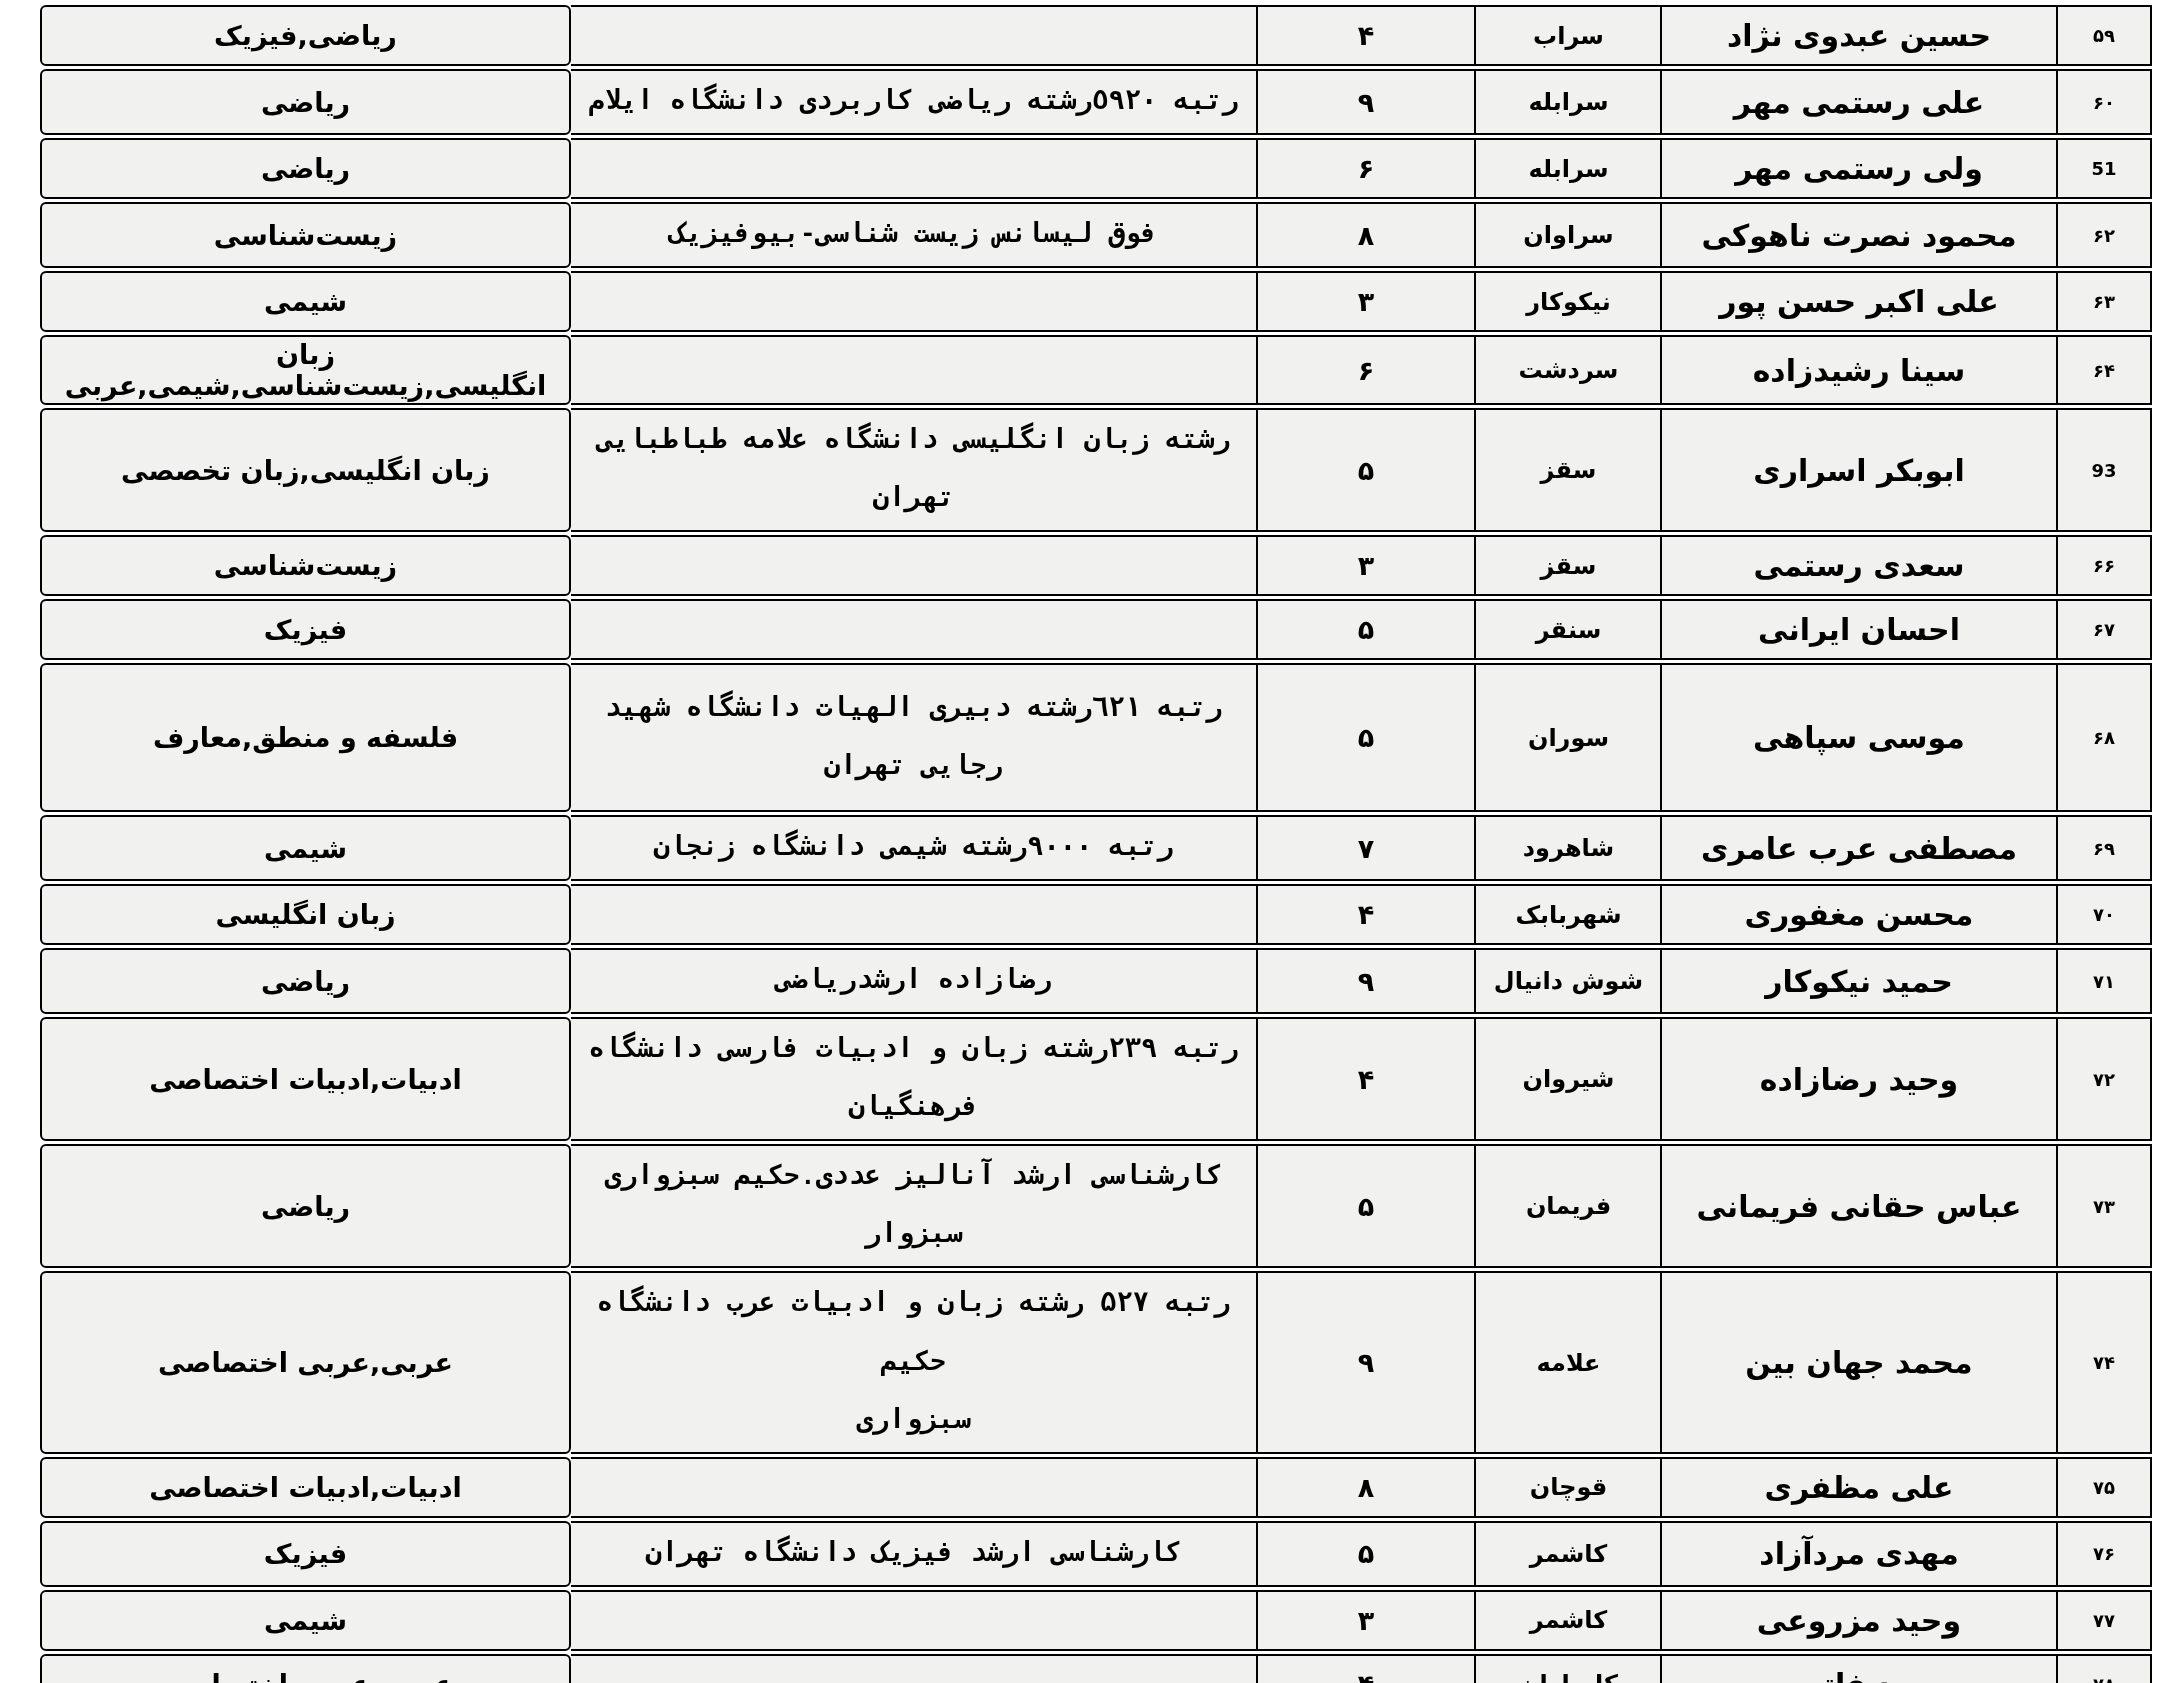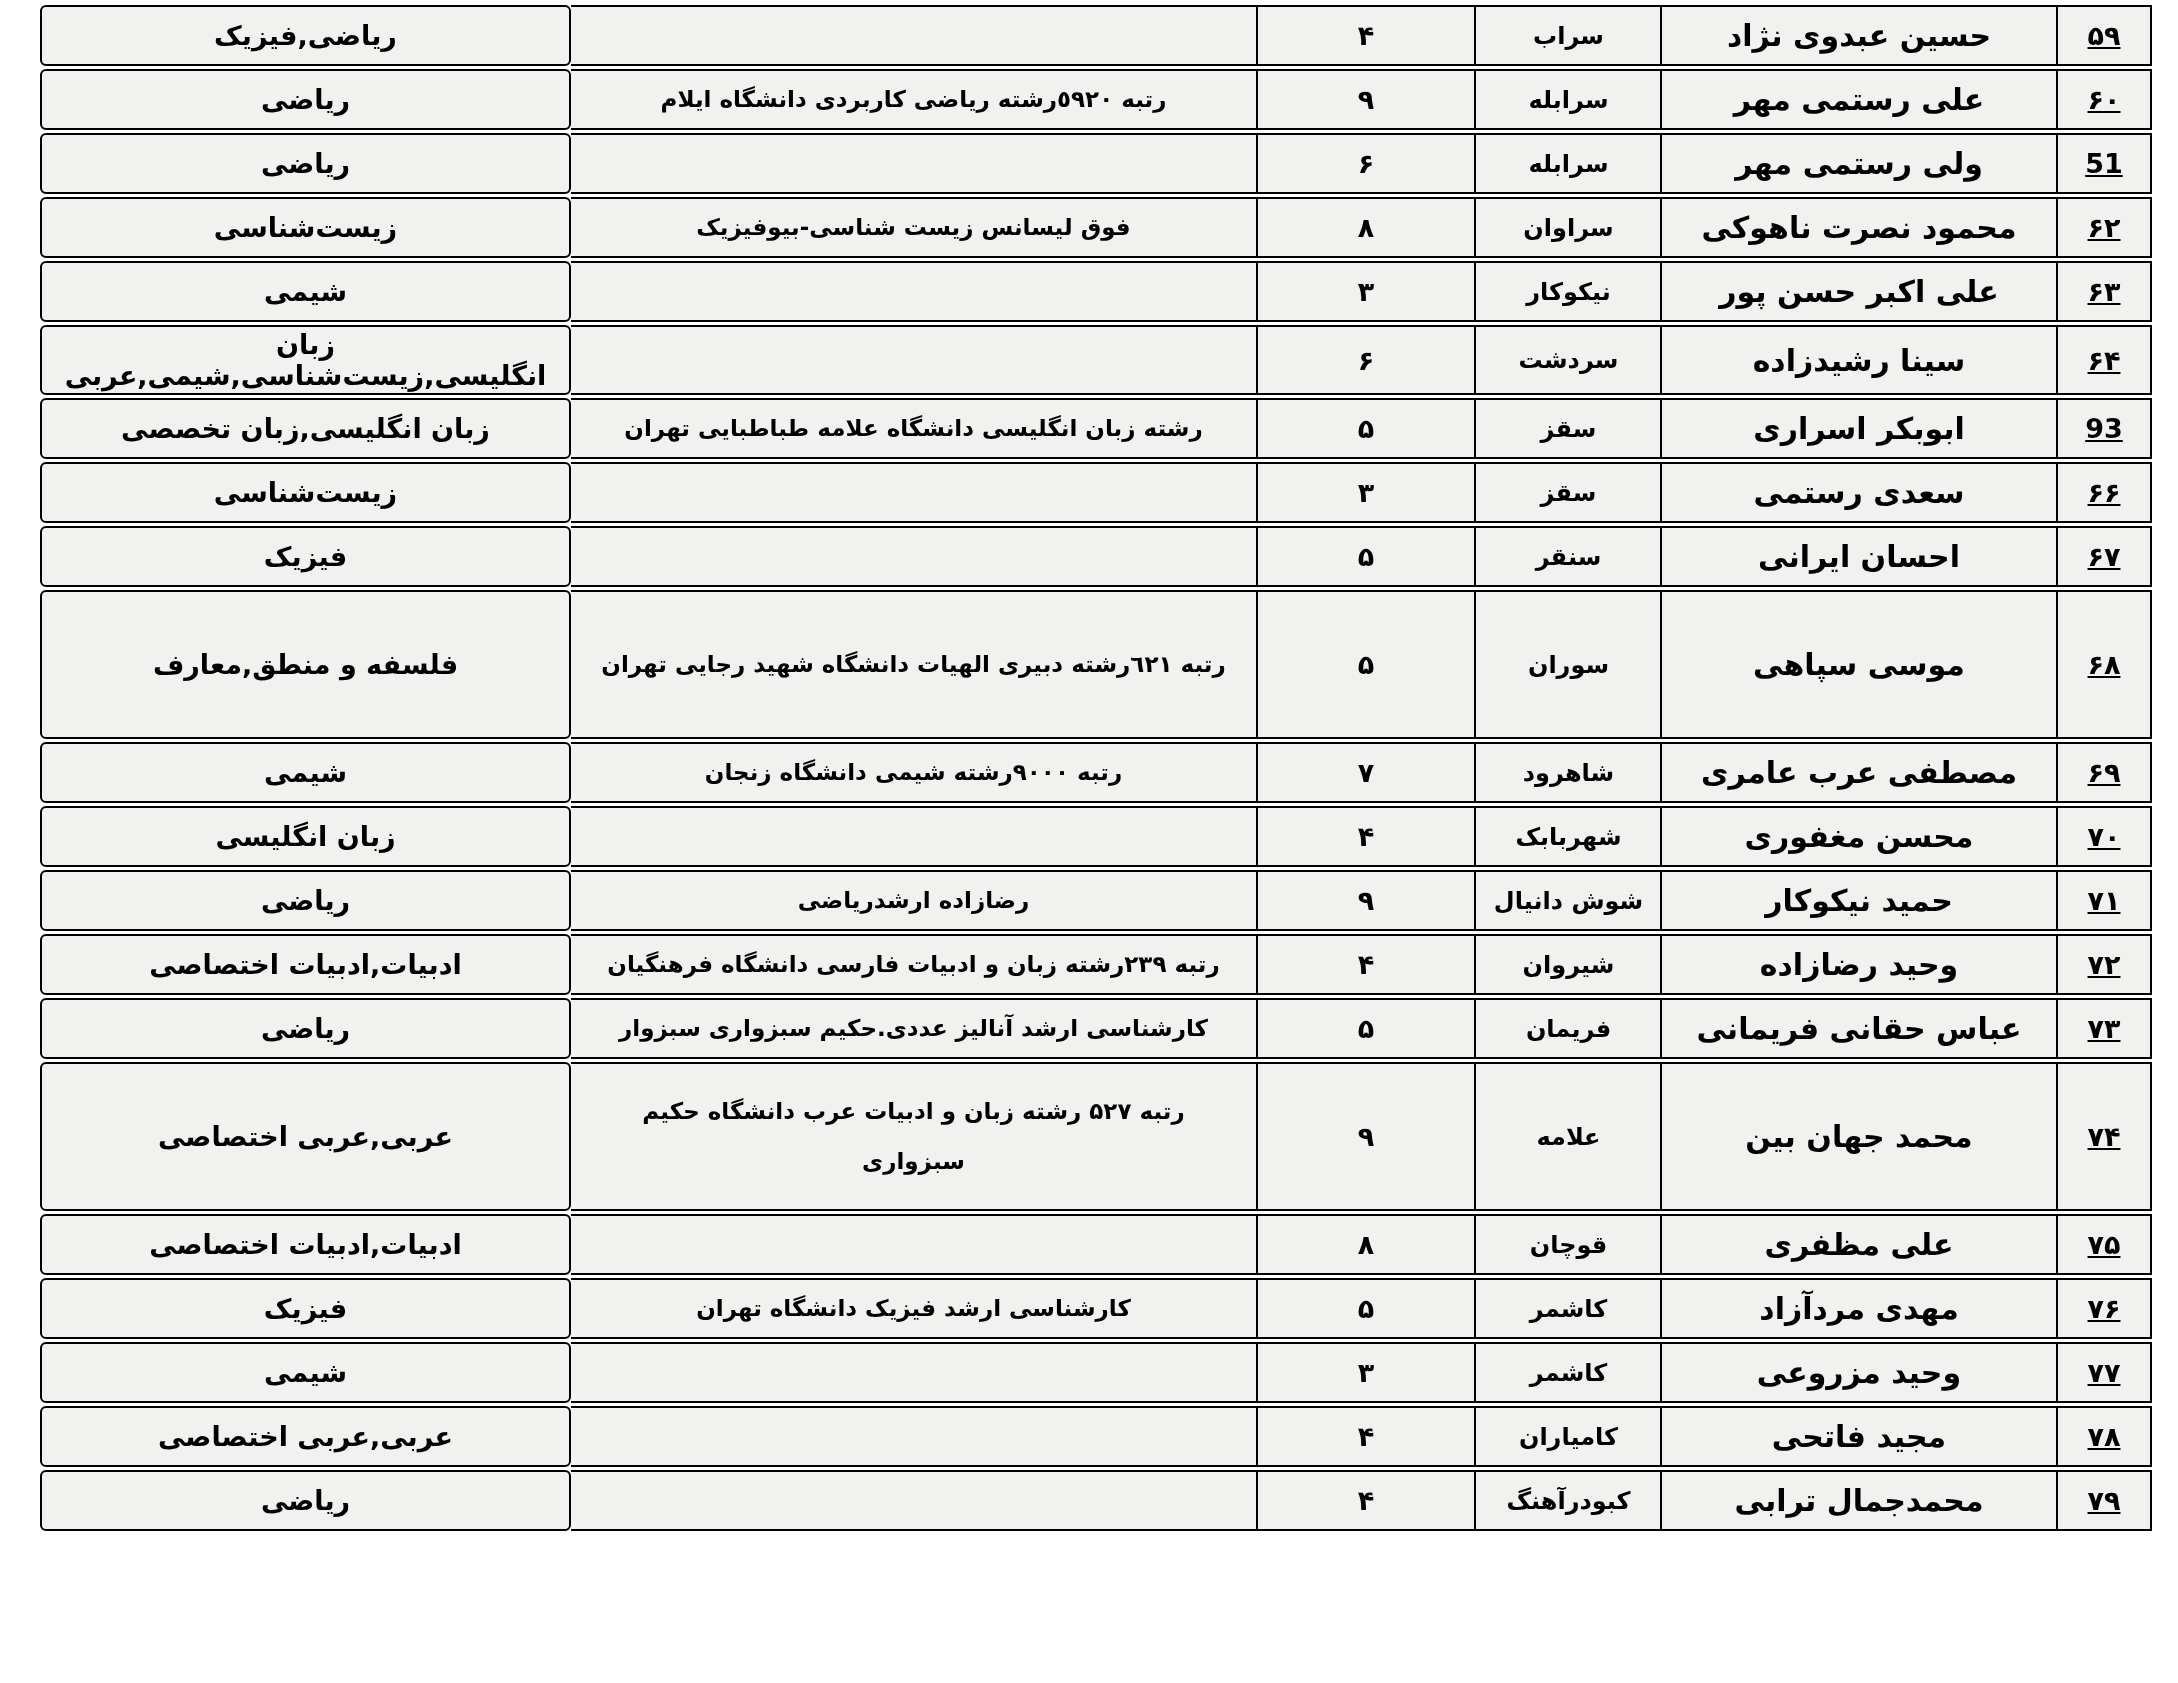--- a/index.html
+++ b/index.html
@@ -41,25 +41,25 @@
   td:last-child {
     border-left: 2px solid #000000;
     border-radius: 6px;
   }
   tr { height: 61px; }
   
   tbody tr:nth-child(10) { height: 149px; }
   tbody tr:nth-child(16) { height: 149px; }
   tbody tr:nth-child(22) { height: 139px; }
 
-  td.c-rownum { font-size: 27px; text-decoration: underline; }
+  td.c-rownum { font-size: 18px; }
   td.c-name   { font-size: 30px; text-align: center; }
   td.c-city   { font-size: 24px; padding-left: 9px; }
   td.c-num    { font-size: 27px; }
-  td.c-desc   { font-size: 23px; line-height: 2.15; white-space: pre-line; }
+  td.c-desc   { font-size: 27px; line-height: 2.15; white-space: pre-line; font-family: Liberation Mono, monospace; }
   td.c-subj   { font-size: 27px; }
 </style>
 </head>
 <body>
 
 <div class="page">
   <table class="results">
     <colgroup>
       <col style="width:94px">
       <col style="width:396px">

